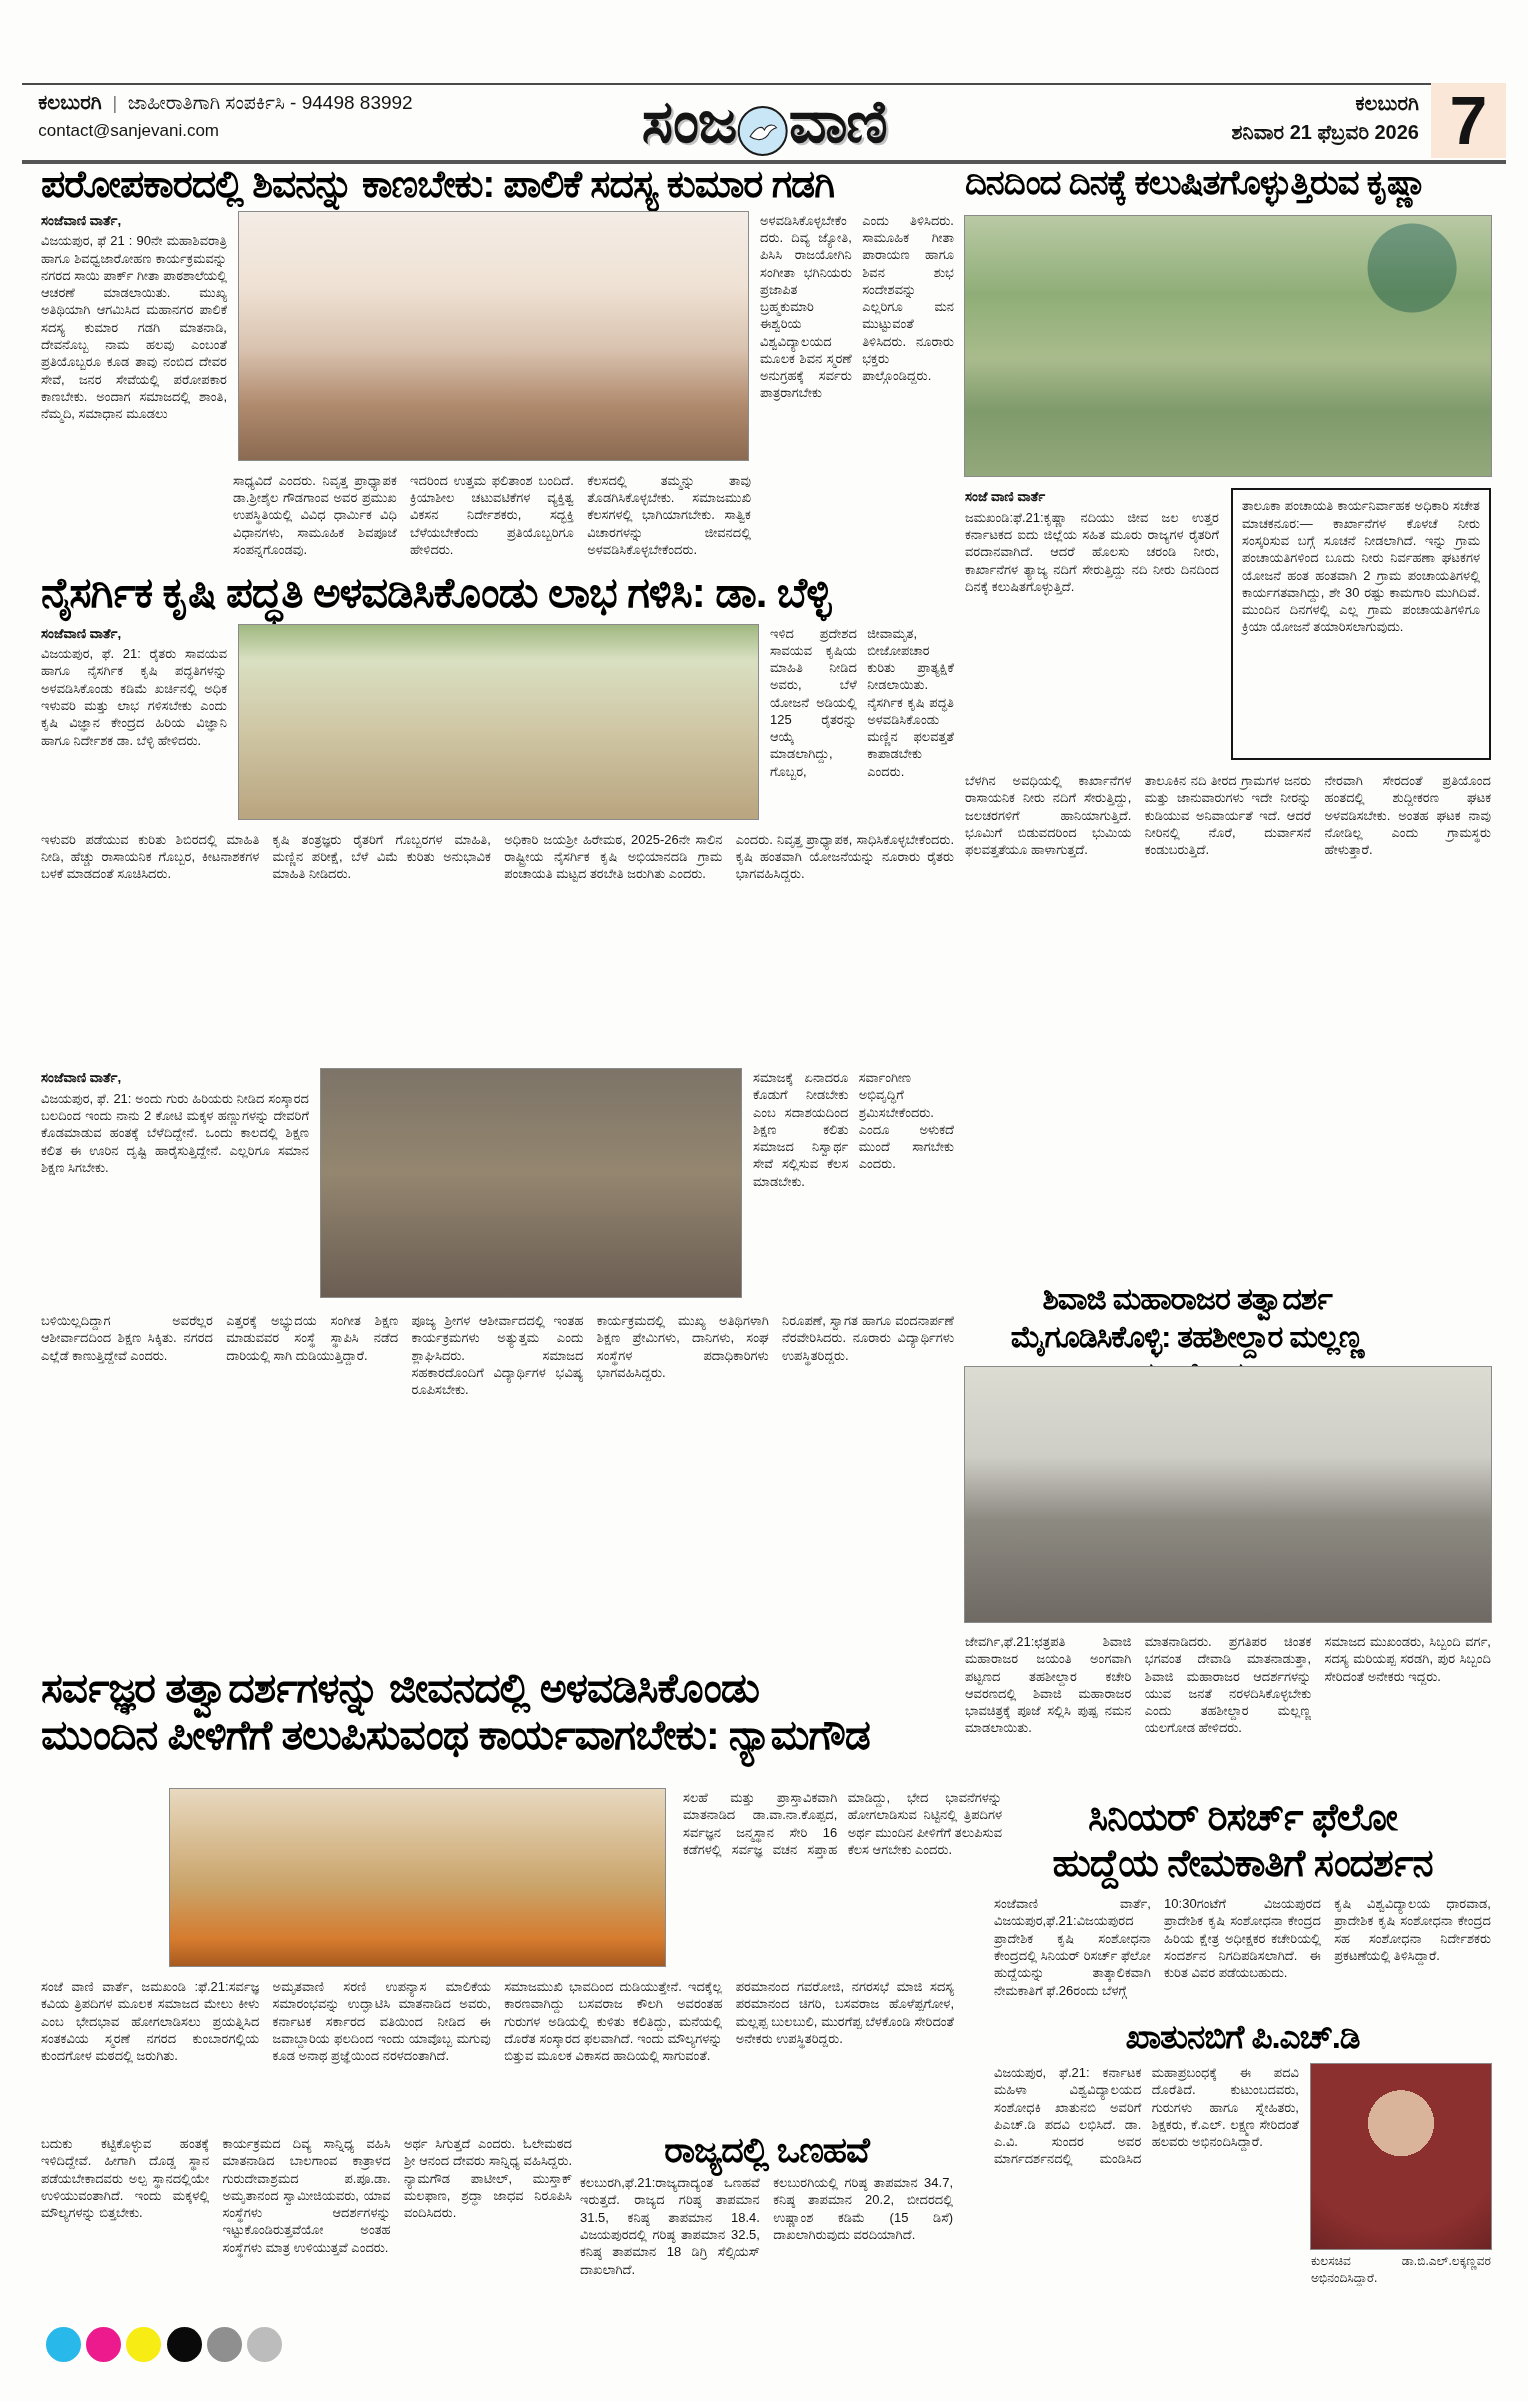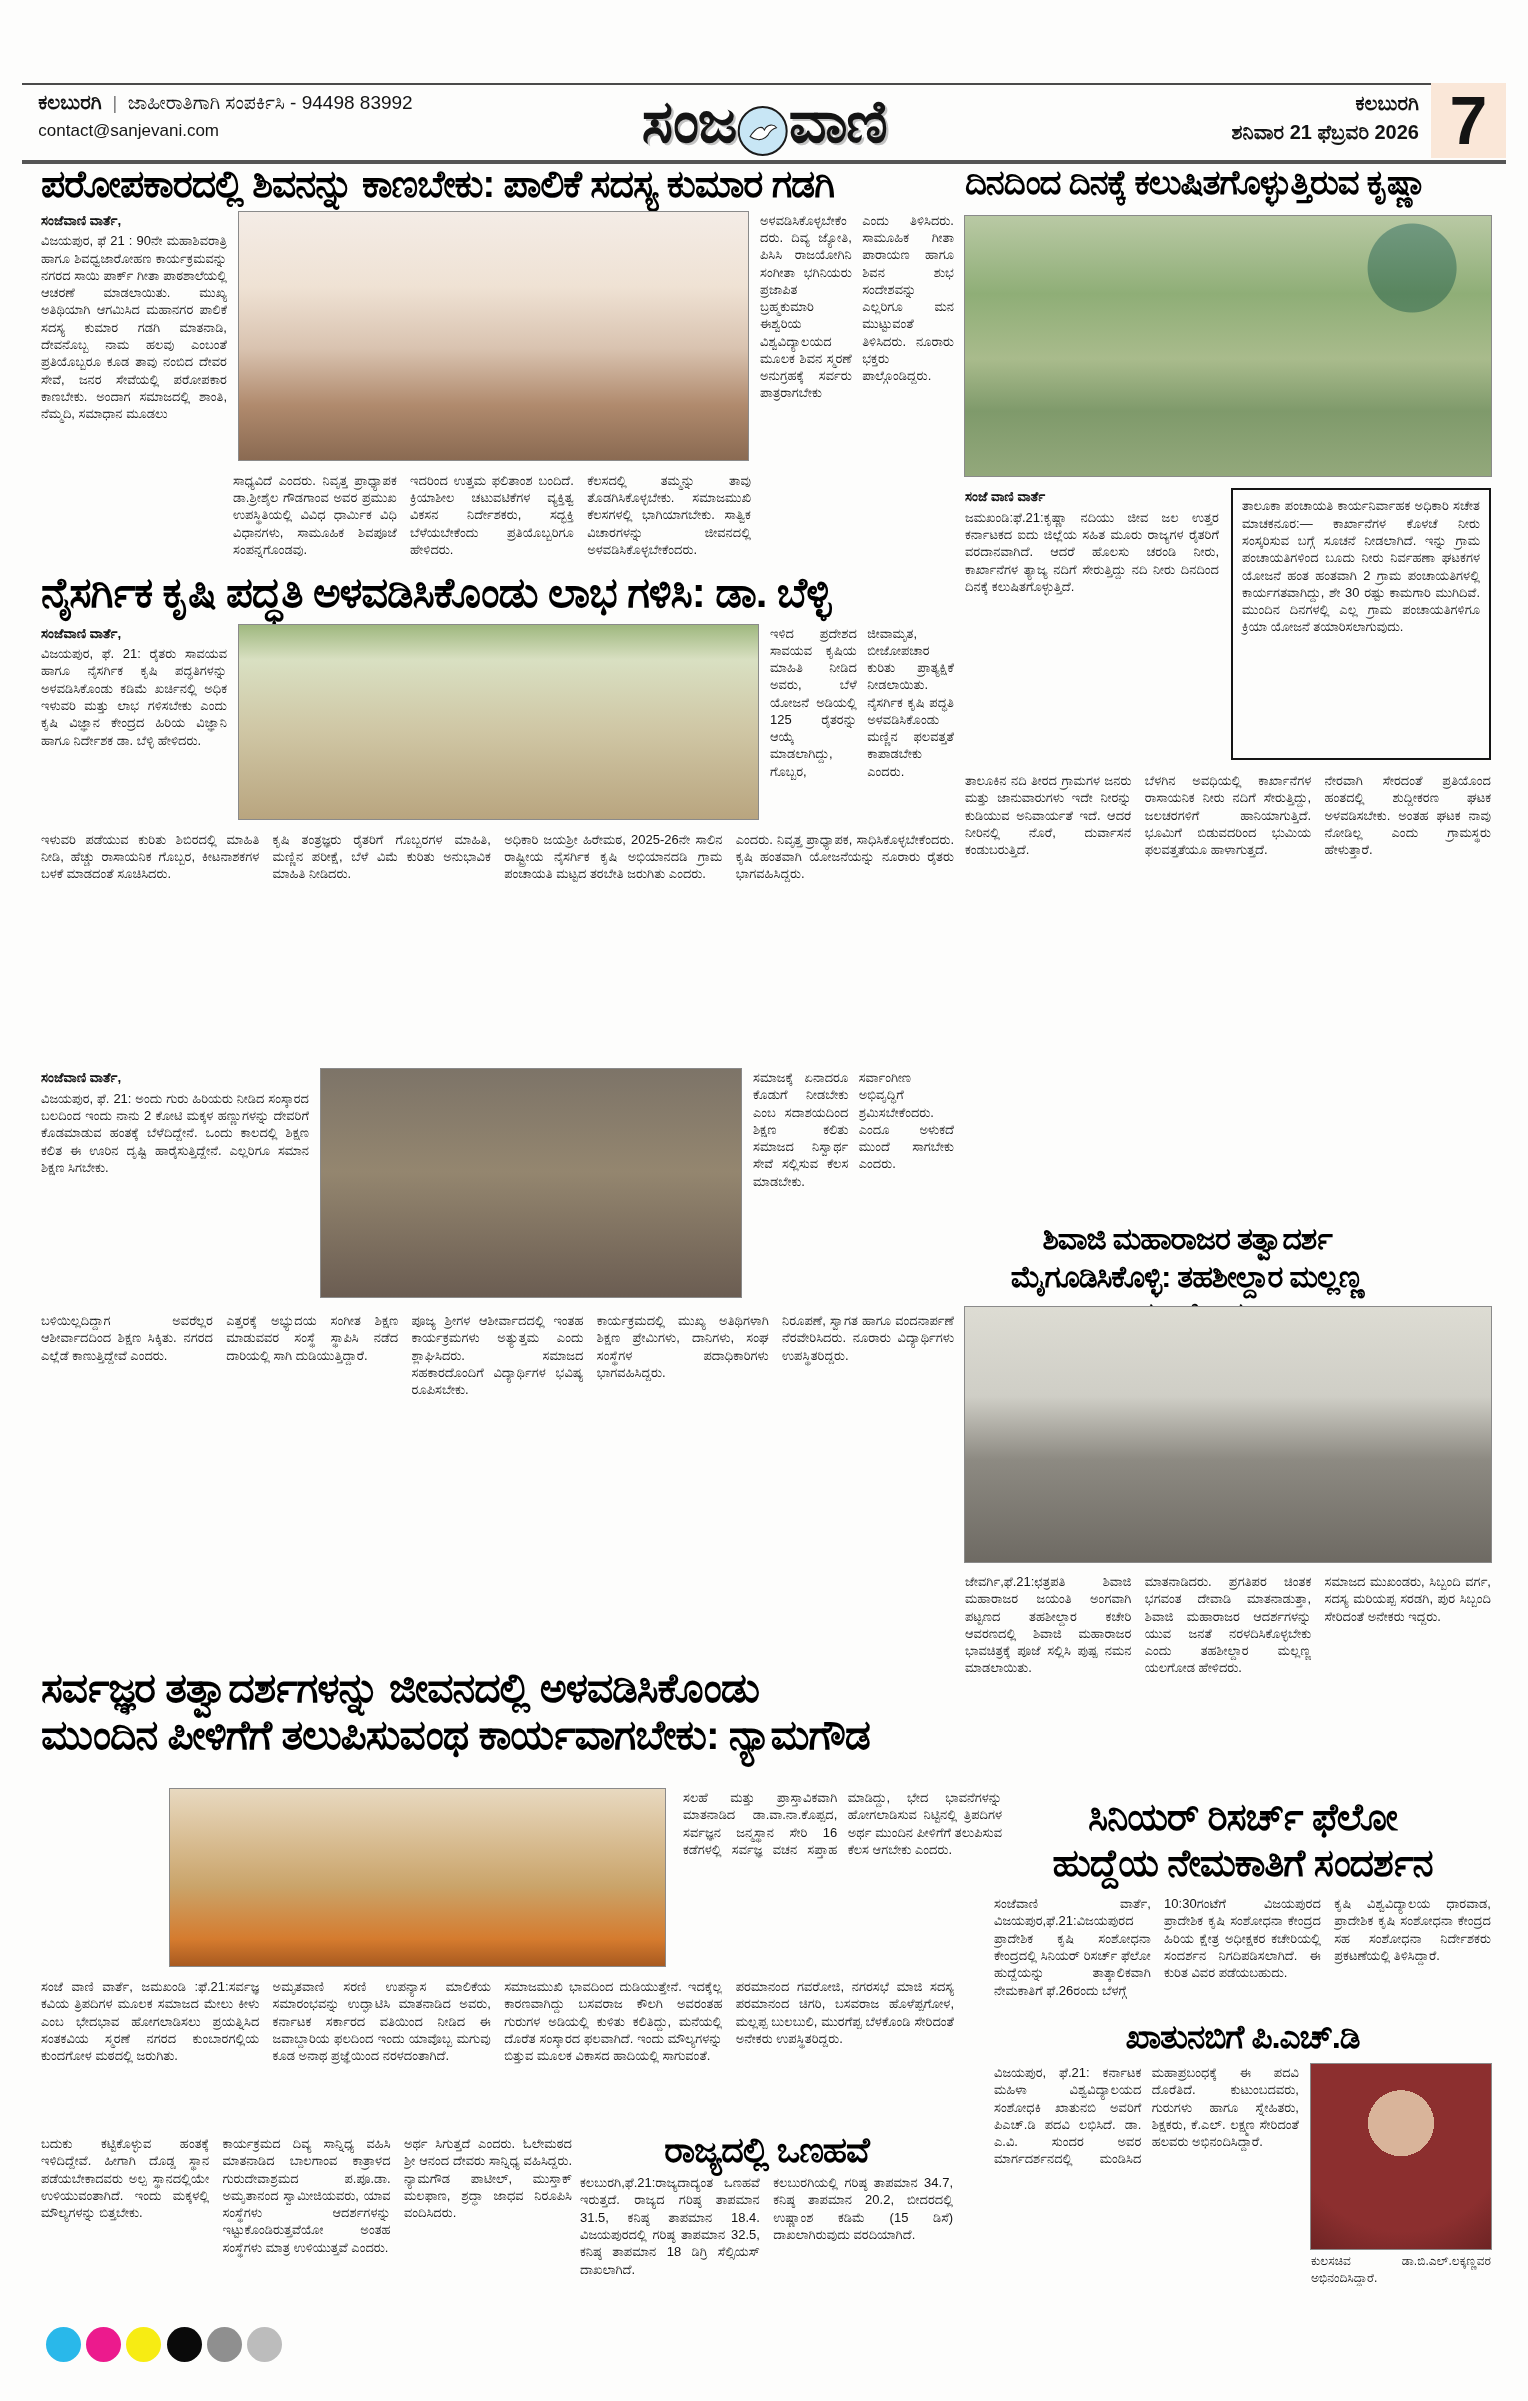--- a/index.html
+++ b/index.html
@@ -171,27 +171,27 @@
     <div class="hl h-kr">ದಿನದಿಂದ ದಿನಕ್ಕೆ ಕಲುಷಿತಗೊಳ್ಳುತ್ತಿರುವ ಕೃಷ್ಣಾ</div>
     <div class="ph ph-kr" style="position:absolute;top:52px;left:0;width:526px;height:260px;"></div>
     <div class="row" style="position:absolute;top:324px;left:0;width:526px;height:272px;">
       <div class="bcol" style="width:254px;flex:none;">
         <div class="byline">ಸಂಜೆ ವಾಣಿ ವಾರ್ತೆ</div>
         <span>ಜಮಖಂಡಿ:ಫೆ.21:ಕೃಷ್ಣಾ ನದಿಯು ಜೀವ ಜಲ ಉತ್ತರ ಕರ್ನಾಟಕದ ಐದು ಜಿಲ್ಲೆಯ ಸಹಿತ ಮೂರು ರಾಜ್ಯಗಳ ರೈತರಿಗೆ ವರದಾನವಾಗಿದೆ. ಆದರೆ ಹೊಲಸು ಚರಂಡಿ ನೀರು, ಕಾರ್ಖಾನೆಗಳ ತ್ಯಾಜ್ಯ ನದಿಗೆ ಸೇರುತ್ತಿದ್ದು ನದಿ ನೀರು ದಿನದಿಂದ ದಿನಕ್ಕೆ ಕಲುಷಿತಗೊಳ್ಳುತ್ತಿದೆ.</span>
       </div>
       <div class="bcol qbox" style="flex:1;">ತಾಲೂಕಾ ಪಂಚಾಯತಿ ಕಾರ್ಯನಿರ್ವಾಹಕ ಅಧಿಕಾರಿ ಸಚೇತ ಮಾಚಕನೂರ:— ಕಾರ್ಖಾನೆಗಳ ಕೊಳಚೆ ನೀರು ಸಂಸ್ಕರಿಸುವ ಬಗ್ಗೆ ಸೂಚನೆ ನೀಡಲಾಗಿದೆ. ಇನ್ನು ಗ್ರಾಮ ಪಂಚಾಯತಿಗಳಿಂದ ಬೂದು ನೀರು ನಿರ್ವಹಣಾ ಘಟಕಗಳ ಯೋಜನೆ ಹಂತ ಹಂತವಾಗಿ 2 ಗ್ರಾಮ ಪಂಚಾಯತಿಗಳಲ್ಲಿ ಕಾರ್ಯಗತವಾಗಿದ್ದು, ಶೇ 30 ರಷ್ಟು ಕಾಮಗಾರಿ ಮುಗಿದಿವೆ. ಮುಂದಿನ ದಿನಗಳಲ್ಲಿ ಎಲ್ಲ ಗ್ರಾಮ ಪಂಚಾಯತಿಗಳಿಗೂ ಕ್ರಿಯಾ ಯೋಜನೆ ತಯಾರಿಸಲಾಗುವುದು.</div>
     </div>
     <div class="strip" style="position:absolute;top:608px;left:0;width:526px;height:503px;">
+      <div class="bcol">ಬೆಳಗಿನ ಅವಧಿಯಲ್ಲಿ ಕಾರ್ಖಾನೆಗಳ ರಾಸಾಯನಿಕ ನೀರು ನದಿಗೆ ಸೇರುತ್ತಿದ್ದು, ಜಲಚರಗಳಿಗೆ ಹಾನಿಯಾಗುತ್ತಿದೆ. ಭೂಮಿಗೆ ಬಿಡುವದರಿಂದ ಭುಮಿಯ ಫಲವತ್ತತೆಯೂ ಹಾಳಾಗುತ್ತದೆ.</div>
       <div class="bcol">ತಾಲೂಕಿನ ನದಿ ತೀರದ ಗ್ರಾಮಗಳ ಜನರು ಮತ್ತು ಜಾನುವಾರುಗಳು ಇದೇ ನೀರನ್ನು ಕುಡಿಯುವ ಅನಿವಾರ್ಯತೆ ಇದೆ. ಆದರೆ ನೀರಿನಲ್ಲಿ ನೊರೆ, ದುರ್ವಾಸನೆ ಕಂಡುಬರುತ್ತಿದೆ.</div>
-      <div class="bcol">ಬೆಳಗಿನ ಅವಧಿಯಲ್ಲಿ ಕಾರ್ಖಾನೆಗಳ ರಾಸಾಯನಿಕ ನೀರು ನದಿಗೆ ಸೇರುತ್ತಿದ್ದು, ಜಲಚರಗಳಿಗೆ ಹಾನಿಯಾಗುತ್ತಿದೆ. ಭೂಮಿಗೆ ಬಿಡುವದರಿಂದ ಭುಮಿಯ ಫಲವತ್ತತೆಯೂ ಹಾಳಾಗುತ್ತದೆ.</div>
       <div class="bcol">ನೇರವಾಗಿ ಸೇರದಂತೆ ಪ್ರತಿಯೊಂದ ಹಂತದಲ್ಲಿ ಶುದ್ದೀಕರಣ ಘಟಕ ಅಳವಡಿಸಬೇಕು. ಅಂತಹ ಘಟಕ ನಾವು ನೋಡಿಲ್ಲ ಎಂದು ಗ್ರಾಮಸ್ಥರು ಹೇಳುತ್ತಾರೆ.</div>
     </div>
   </section>
 
-  <section class="art" style="top:1220px;left:965px;width:444px;height:507px;">
+  <section class="art" style="top:1280px;left:965px;width:444px;height:507px;">
     <div class="hl h-sh">ಶಿವಾಜಿ ಮಹಾರಾಜರ ತತ್ವಾದರ್ಶ</div>
     <div class="hl h-sh">ಮೈಗೂಡಿಸಿಕೊಳ್ಳಿ: ತಹಶೀಲ್ದಾರ ಮಲ್ಲಣ್ಣ ಯಲಗೋಡ</div>
     <div class="ph ph-sh" style="position:absolute;top:87px;left:0;width:526px;height:255px;"></div>
     <div class="strip" style="position:absolute;top:353px;left:0;width:526px;height:152px;">
       <div class="bcol">ಜೇವರ್ಗಿ,ಫೆ.21:ಛತ್ರಪತಿ ಶಿವಾಜಿ ಮಹಾರಾಜರ ಜಯಂತಿ ಅಂಗವಾಗಿ ಪಟ್ಟಣದ ತಹಶೀಲ್ದಾರ ಕಚೇರಿ ಆವರಣದಲ್ಲಿ ಶಿವಾಜಿ ಮಹಾರಾಜರ ಭಾವಚಿತ್ರಕ್ಕೆ ಪೂಜೆ ಸಲ್ಲಿಸಿ ಪುಷ್ಪ ನಮನ ಮಾಡಲಾಯಿತು.</div>
       <div class="bcol">ಮಾತನಾಡಿದರು. ಪ್ರಗತಿಪರ ಚಿಂತಕ ಭಗವಂತ ದೇವಾಡಿ ಮಾತನಾಡುತ್ತಾ, ಶಿವಾಜಿ ಮಹಾರಾಜರ ಆದರ್ಶಗಳನ್ನು ಯುವ ಜನತೆ ನರಳದಿಸಿಕೊಳ್ಳಬೇಕು ಎಂದು ತಹಶೀಲ್ದಾರ ಮಲ್ಲಣ್ಣ ಯಲಗೋಡ ಹೇಳಿದರು.</div>
       <div class="bcol">ಸಮಾಜದ ಮುಖಂಡರು, ಸಿಬ್ಬಂದಿ ವರ್ಗ, ಸದಸ್ಯ ಮರಿಯಪ್ಪ ಸರಡಗಿ, ಪುರ ಸಿಬ್ಬಂದಿ ಸೇರಿದಂತೆ ಅನೇಕರು ಇದ್ದರು.</div>
     </div>
   </section>
 

